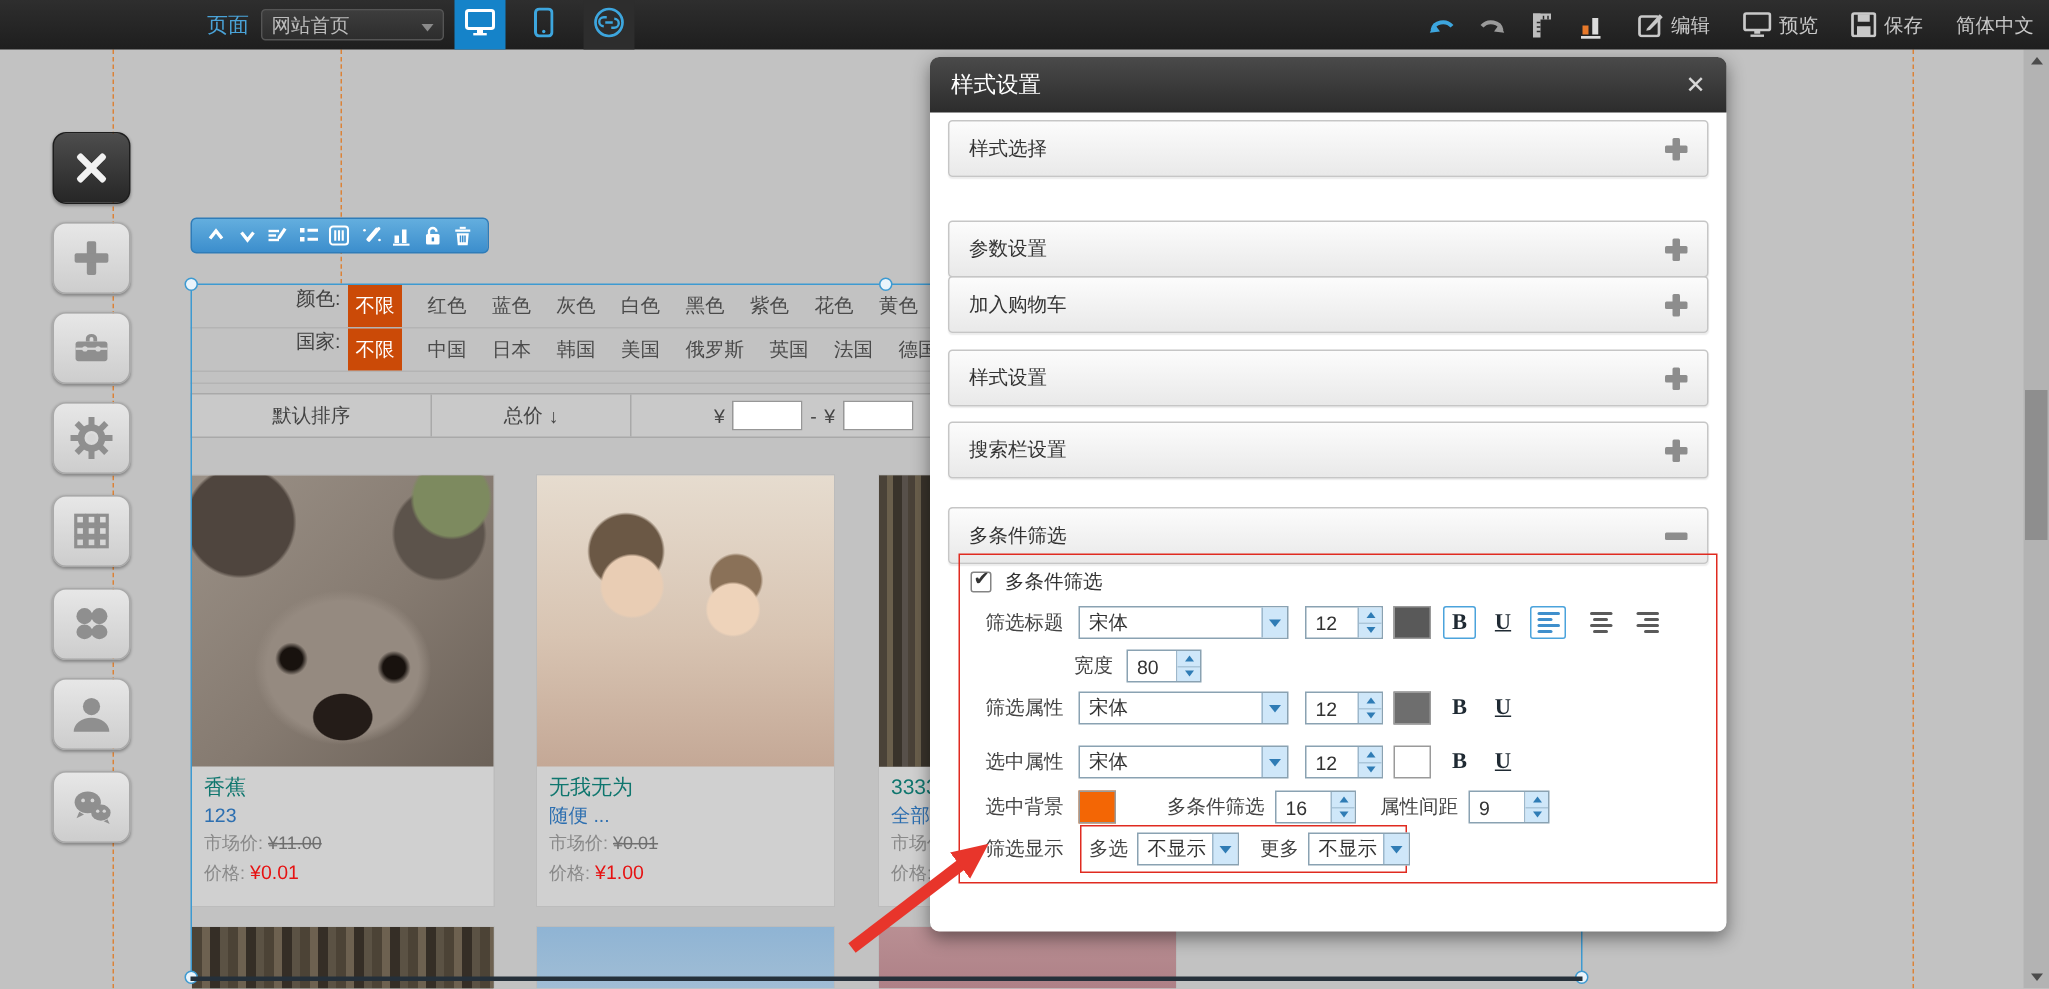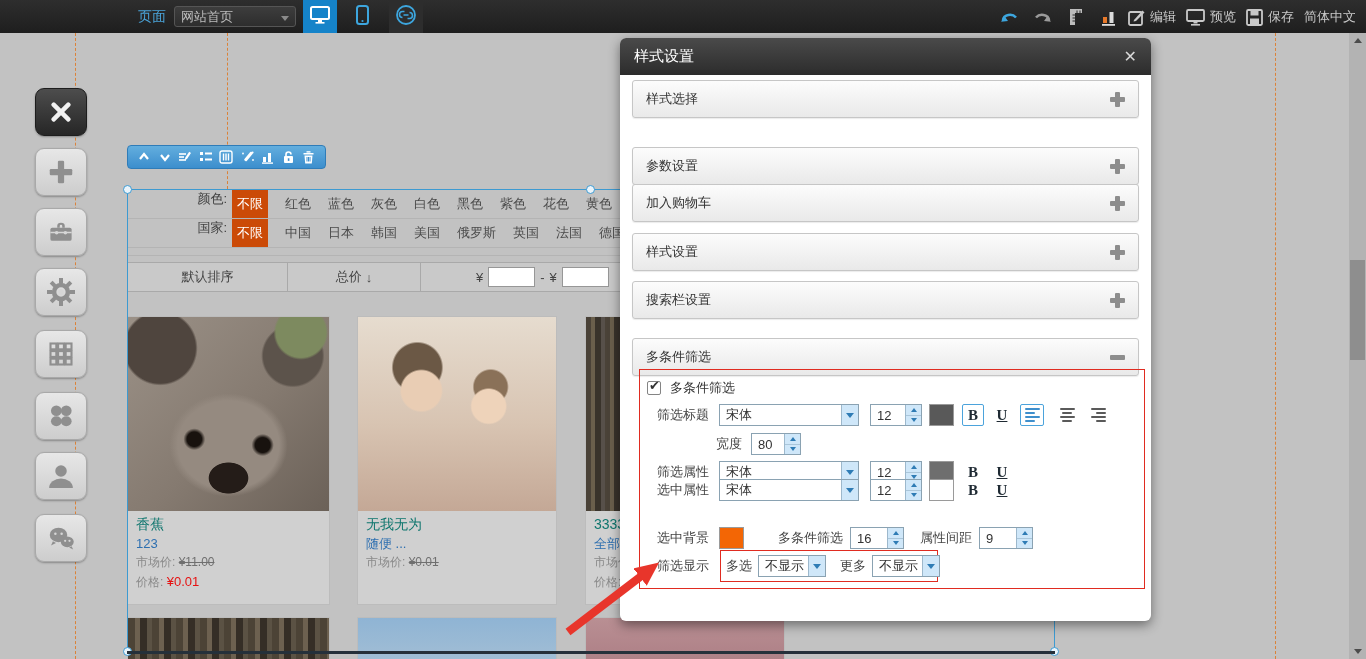--- a/index.html
+++ b/index.html
@@ -8,21 +8,21 @@
   #stage{position:relative;width:1366px;height:659px;overflow:hidden;background:#c2c2c2}
 
   
   #topbar{position:absolute;left:0;top:0;width:1366px;height:33px;background:linear-gradient(#2e2e2e,#1e1e1e);z-index:30;color:#c9c9c9;font-size:13px}
   #topbar .grp{position:absolute;top:0;height:33px;display:flex;align-items:center}
   .tb-label{color:#4aa3d8;font-size:14px}
   .page-select{width:122px;height:21px;background:linear-gradient(#3d3d3d,#2d2d2d);border:1px solid #555;border-radius:3px;color:#bdbdbd;display:flex;align-items:center;padding:0 6px;font-size:13px;position:relative}
   .page-select .pcaret{position:absolute;right:6px;top:9px;width:0;height:0;border-left:4px solid transparent;border-right:4px solid transparent;border-top:5px solid #8a8a8a}
   .dev-btn{width:34px;height:33px;display:flex;align-items:center;justify-content:center}
   .dev-btn.active{background:#1583c9}
-  .tb-item{display:flex;align-items:flex-end;gap:5px;margin-left:10px;cursor:pointer}
+  .tb-item{display:flex;align-items:flex-start;gap:5px;margin-left:22px;cursor:pointer}
   .tb-icon{display:flex;align-items:center;justify-content:center}
 
   
   .guide{position:absolute;top:33px;bottom:0;width:0;border-left:1px dashed #e07820;opacity:.85;z-index:2}
   #scrollbar{position:absolute;right:0;top:33px;width:17px;height:626px;background:#b3b3b3;z-index:25}
   #scrollbar .sb-btn{position:absolute;left:0;width:17px;height:15px;display:flex;align-items:center;justify-content:center}
   .tri-up-dk{width:0;height:0;border-left:4px solid transparent;border-right:4px solid transparent;border-bottom:5px solid #4c4c4c}
   .tri-dn-dk{width:0;height:0;border-left:4px solid transparent;border-right:4px solid transparent;border-top:5px solid #4c4c4c}
   #sb-thumb{position:absolute;left:1px;top:227px;width:15px;height:100px;background:#8e8e8e}
 
@@ -392,20 +392,21 @@
       <div class="p-market"><span>市场价:</span> <s>¥11.00</s></div>
       <div class="p-price"><span>价格:</span> <b>¥0.01</b></div>
     </div>
   </div>
   <div class="card" style="left:357px;top:316px;width:200px;height:289px">
     <div class="pimg img-kids"></div>
     <div class="ptxt">
       <div class="p-title">无我无为</div>
       <div class="p-link">随便 ...</div>
       <div class="p-market"><span>市场价:</span> <s>¥0.01</s></div>
+      <div class="p-price"><span>价格:</span> <b>¥1.00</b></div>
     </div>
   </div>
   <div class="card" style="left:585px;top:316px;width:200px;height:289px">
     <div class="pimg img-forest1"></div>
     <div class="ptxt">
       <div class="p-title">3333</div>
       <div class="p-link">全部商</div>
       <div class="p-market"><span>市场价:</span> <s>¥0.01</s></div>
       <div class="p-price"><span>价格:</span> <b>¥1.00</b></div>
     </div>
@@ -541,21 +542,21 @@
             <b>
               <span class="tri-dn-s"></span>
             </b>
           </span>
         </span>
       <span class="swatch" style="width:25px;margin-left:7px;background:#6e6e6e"></span>
       <span class="bu" style="margin-left:8px">B</span>
       <span class="bu uline" style="margin-left:7px">U</span>
     </div>
 
-    <div class="prow" style="left:37px;top:440px;width:480px">
+    <div class="prow" style="left:37px;top:458px;width:480px">
       <span class="plabel" style="width:62px">选中属性</span>
       <span class="ctl-select" style="width:140px">
           <span>宋体</span>
           <span class="ctl-caret">
             <span class="tri-dn"></span>
           </span>
         </span>
       <span class="ctl-num" style="width:52px;margin-left:11px">
           <span>12</span>
           <span class="spin">

